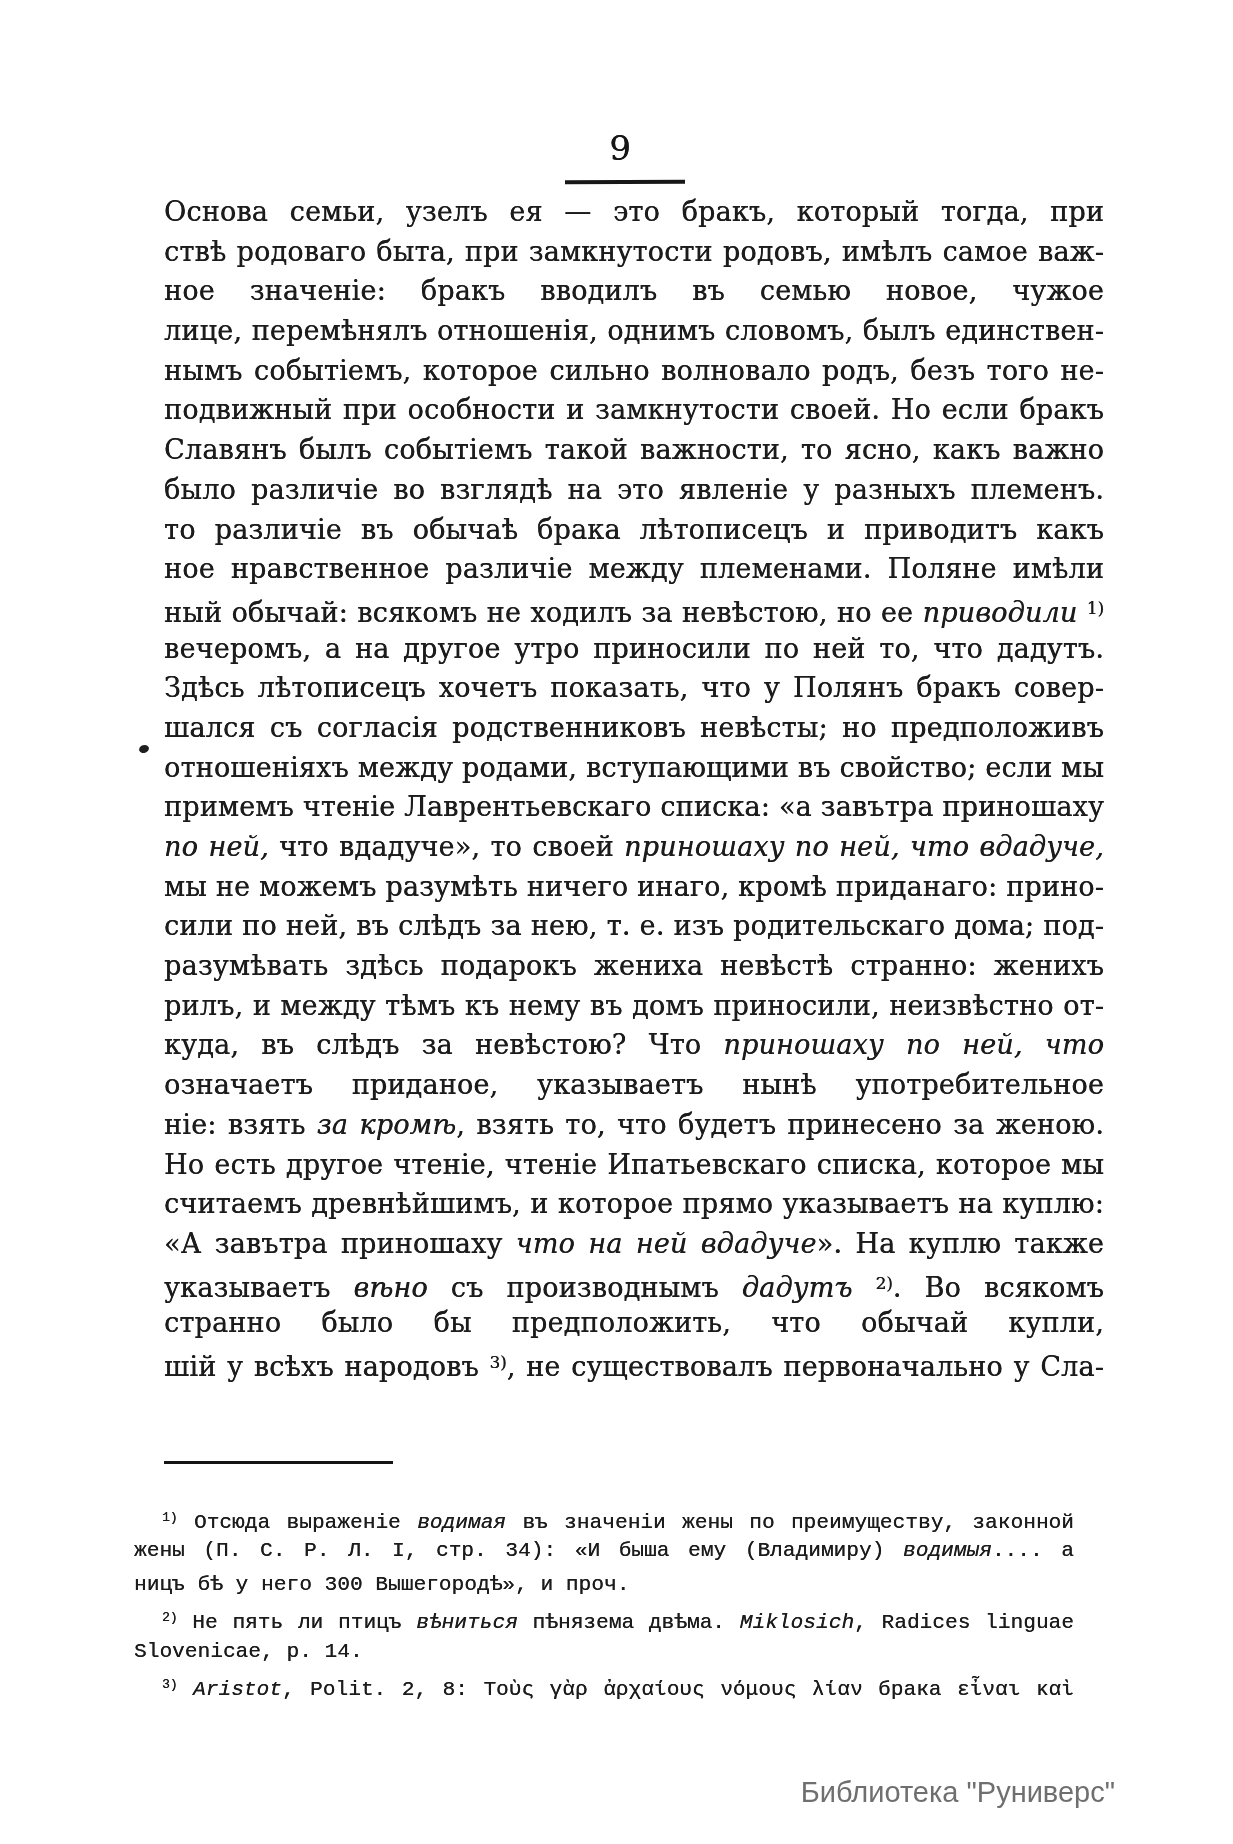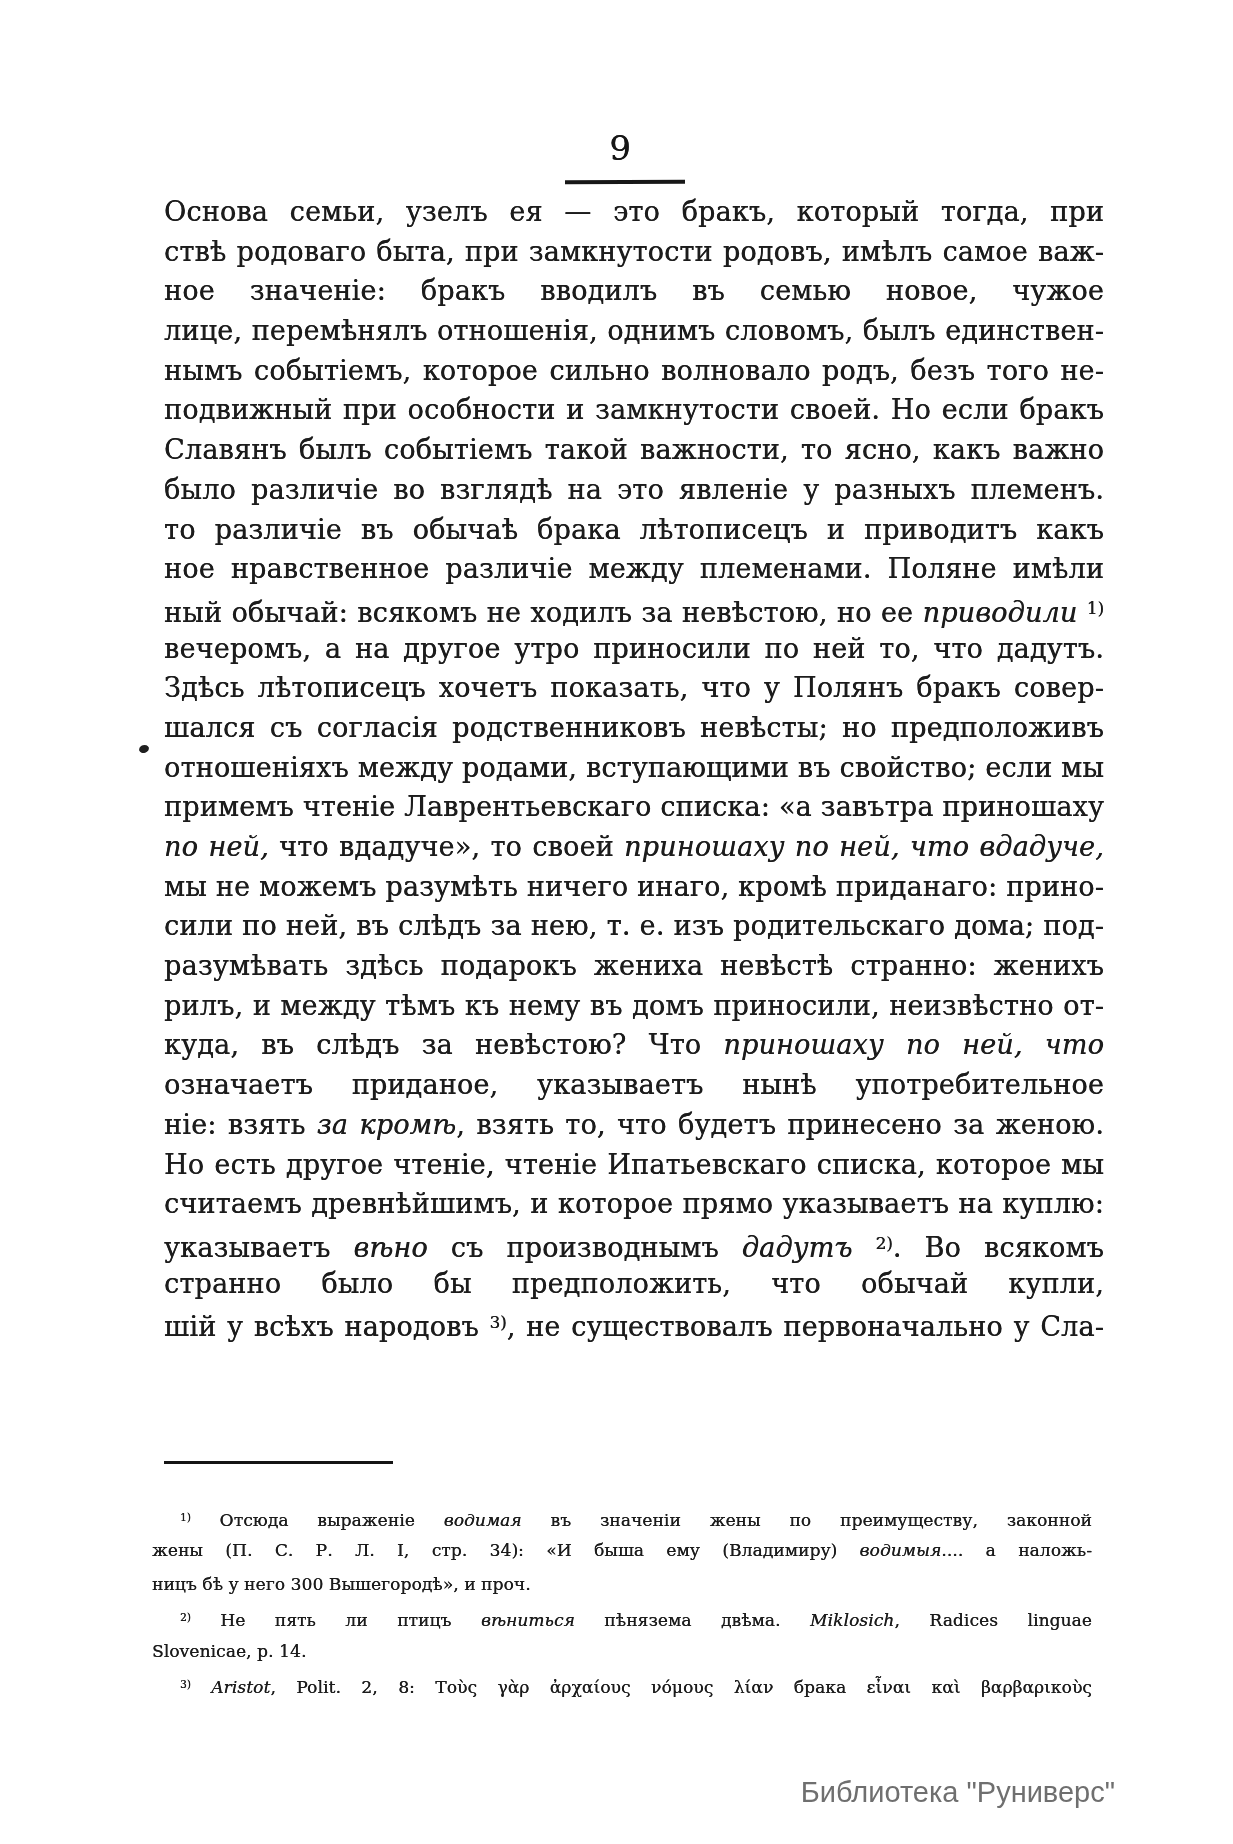--- a/index.html
+++ b/index.html
@@ -55,26 +55,27 @@
   .fn-sep {
     position: absolute;
     left: 164px;
     top: 1461px;
     width: 229px;
     height: 3px;
     background: #141414;
   }
   .footnotes {
     position: absolute;
-    left: 152px;
+    left: 134px;
     top: 1501px;
     width: 940px;
-    font-size: 17px;
+    font-size: 21px;
     letter-spacing: 0.1px;
     text-shadow: 0.25px 0 currentColor;
+    font-family: Liberation Mono, monospace;
   }
   .footnotes .line {
     height: 33.4px;
     line-height: 33.4px;
     text-align: justify;
     overflow: hidden;
   }
   .footnotes .line.j { text-align-last: justify; }
   .line.indent { text-indent: 28px; }
   .i { font-style: italic; }
@@ -134,20 +135,21 @@
       <div class="line"><span class="i">по ней,</span><span> что вдадуче», то своей </span><span class="i">приношаху по ней, что вдадуче,</span></div>
       <div class="line"><span>мы не можемъ разумѣть ничего инаго, кромѣ приданаго: прино-</span></div>
       <div class="line"><span>сили по ней, въ слѣдъ за нею, т. е. изъ родительскаго дома; под-</span></div>
       <div class="line"><span>разумѣвать здѣсь подарокъ жениха невѣстѣ странно: женихъ да-</span></div>
       <div class="line"><span>рилъ, и между тѣмъ къ нему въ домъ приносили, неизвѣстно от-</span></div>
       <div class="line"><span>куда, въ слѣдъ за невѣстою? Что </span><span class="i">приношаху по ней, что вдадуче,</span></div>
       <div class="line"><span>означаетъ </span><span class="u">приданое</span><span>, указываетъ нынѣ употребительное выраже-</span></div>
       <div class="line"><span>ніе: взять </span><span class="i">за кромѣ</span><span>, взять то, что будетъ принесено за женою.</span></div>
       <div class="line"><span>Но есть другое чтеніе, чтеніе Ипатьевскаго списка, которое мы</span></div>
       <div class="line"><span>считаемъ древнѣйшимъ, и которое прямо указываетъ на куплю:</span></div>
+      <div class="line"><span>«А завътра приношаху </span><span class="i">что на ней вдадуче</span><span>». На куплю также</span></div>
       <div class="line"><span>указываетъ </span><span class="i">вѣно</span><span> съ производнымъ </span><span class="i">дадутъ</span><span> </span><span class="sup">2)</span><span>. Во всякомъ случаѣ</span></div>
       <div class="line"><span>странно было бы предположить, что обычай купли, существовав-</span></div>
       <div class="line"><span>шій у всѣхъ народовъ </span><span class="sup">3)</span><span>, не существовалъ первоначально у Сла-</span></div>
     </div>
 
   <div class="pencil-dot"></div>
 
   <div class="fn-sep"></div>
   <div class="footnotes">
       <div class="line indent j"><span class="sup">1)</span><span> Отсюда выраженіе </span><span class="i">водимая</span><span> въ значеніи жены по преимуществу, законной</span></div>

